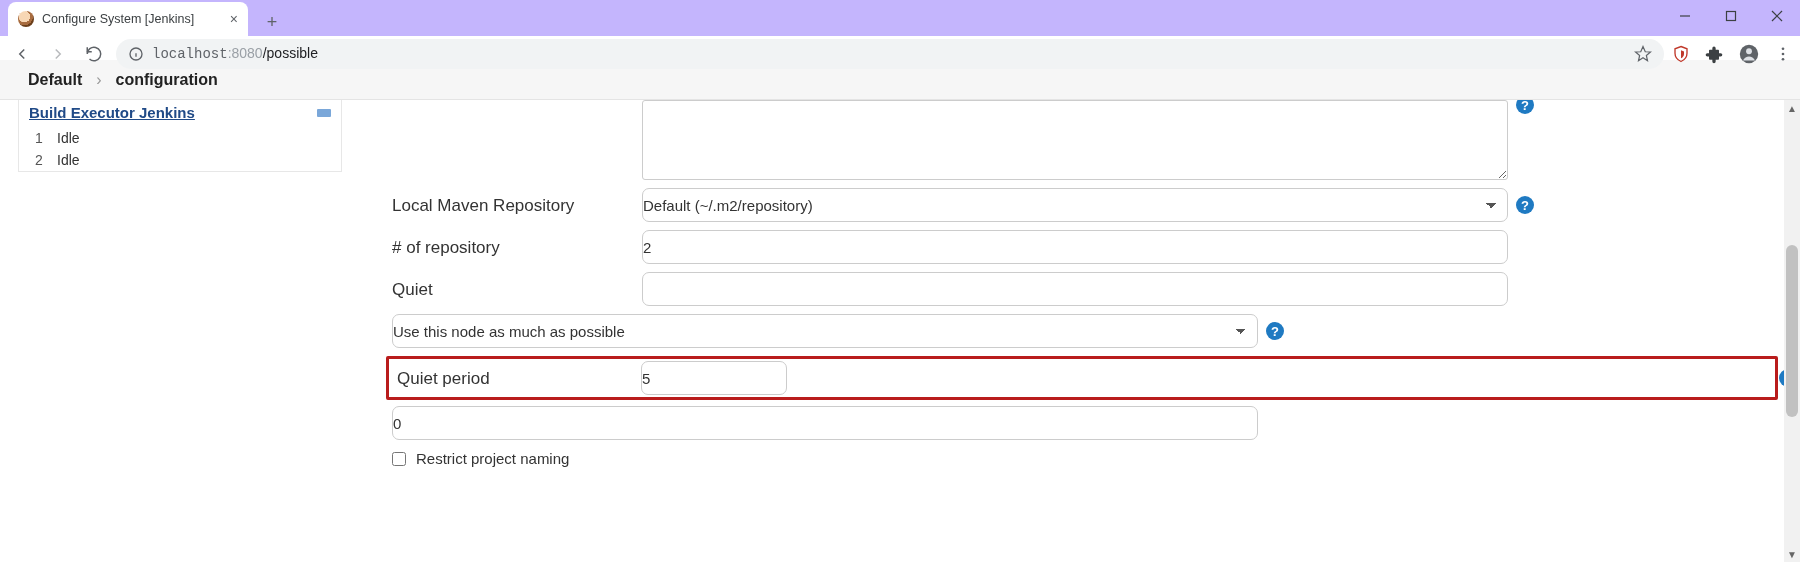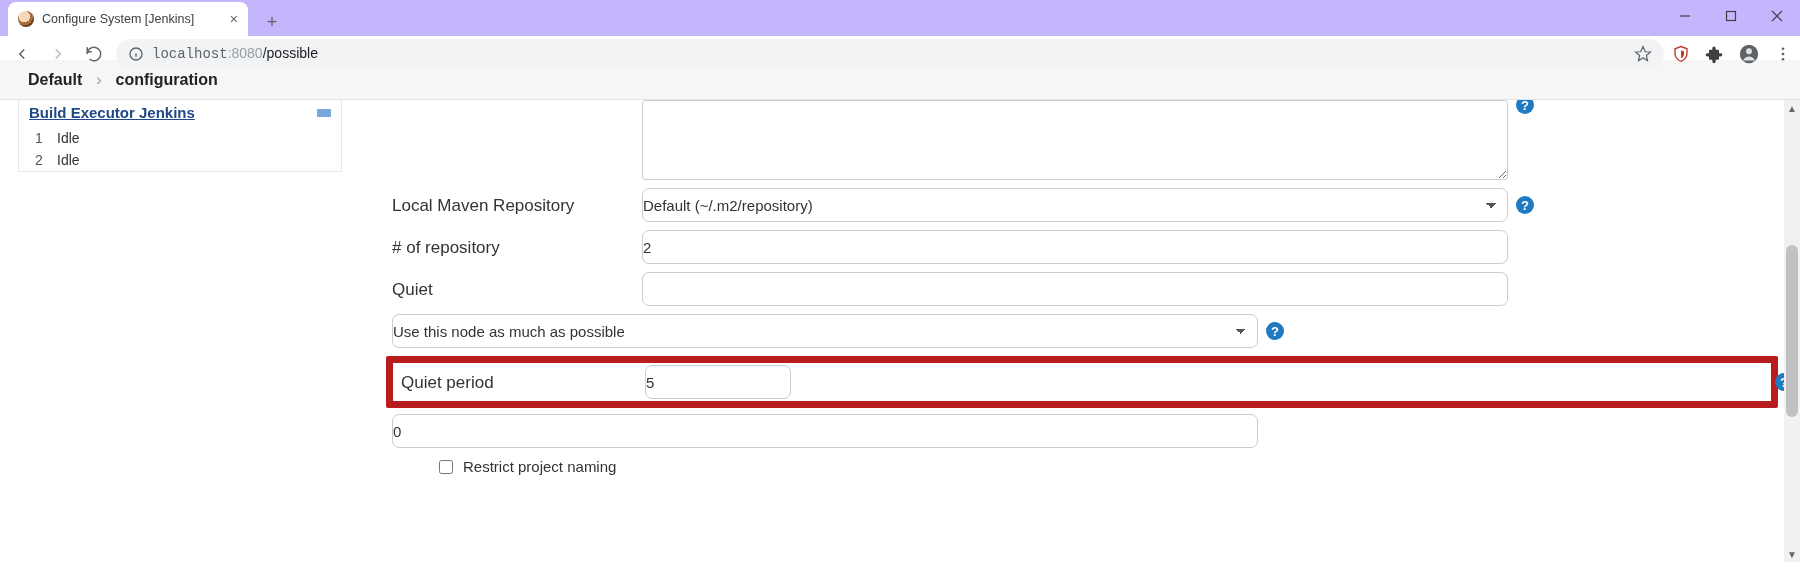--- a/index.html
+++ b/index.html
@@ -46,24 +46,24 @@
 
   .main { flex: 1; padding: 0 22px 0 40px; overflow: hidden; }
   .form-row { display: flex; align-items: flex-start; margin-bottom: 8px; }
   .form-label { width: 250px; padding-top: 8px; color: #333; font-size: 17px; }
   .form-field { flex: 1; display: flex; align-items: center; gap: 8px; }
   .text-input, .select-input { width: 100%; max-width: 866px; height: 34px; border: 1px solid #ccc; border-radius: 7px; padding: 4px 0; font-size: 15px; color: #333; background: #fff; font-family: inherit; }
   .select-input { appearance: none; background-image: linear-gradient(45deg, transparent 50%, #555 50%), linear-gradient(135deg, #555 50%, transparent 50%); background-position: calc(100% - 16px) 14px, calc(100% - 11px) 14px; background-size: 5px 5px, 5px 5px; background-repeat: no-repeat; padding-right: 28px; }
   .textarea-input { width: 100%; max-width: 866px; height: 80px; border: 1px solid #ccc; border-radius: 3px; resize: both; font-family: inherit; }
   .help-icon { width: 18px; height: 18px; border-radius: 50%; background: #1f7ac2; color: #fff; font-size: 13px; font-weight: 700; display: flex; align-items: center; justify-content: center; flex: 0 0 auto; cursor: pointer; }
 
-  .highlight-box { border: 7px solid #b91c1c; border-radius: 2px; padding: 2px; margin: 2px 0 6px -6px; }
+  .highlight-box { border: 3px solid #b91c1c; border-radius: 2px; padding: 2px; margin: 2px 0 6px -6px; }
   .highlight-box .form-label { padding-left: 6px; }
 
-  .checkbox-row { display: flex; align-items: center; gap: 10px; margin-top: 10px; padding-left: 0; font-size: 15px; color: #333; margin-left: 47px; }
+  .checkbox-row { display: flex; align-items: center; gap: 10px; margin-top: 10px; padding-left: 0; font-size: 15px; color: #333; }
   .checkbox-row input { width: 14px; height: 14px; }
 
   .page-scroll { position: absolute; right: 0; top: 0; bottom: 0; width: 16px; background: #f1f1f1; display: flex; flex-direction: column; align-items: center; }
   .scroll-arrow { height: 16px; color: #666; font-size: 10px; display:flex; align-items:center; }
   .scroll-track { flex: 1; width: 100%; position: relative; }
   .scroll-thumb { position: absolute; left: 2px; right: 2px; top: 30%; height: 40%; background: #c1c1c1; border-radius: 6px; }
 
   
   .float-help { position: absolute; }
 </style>

